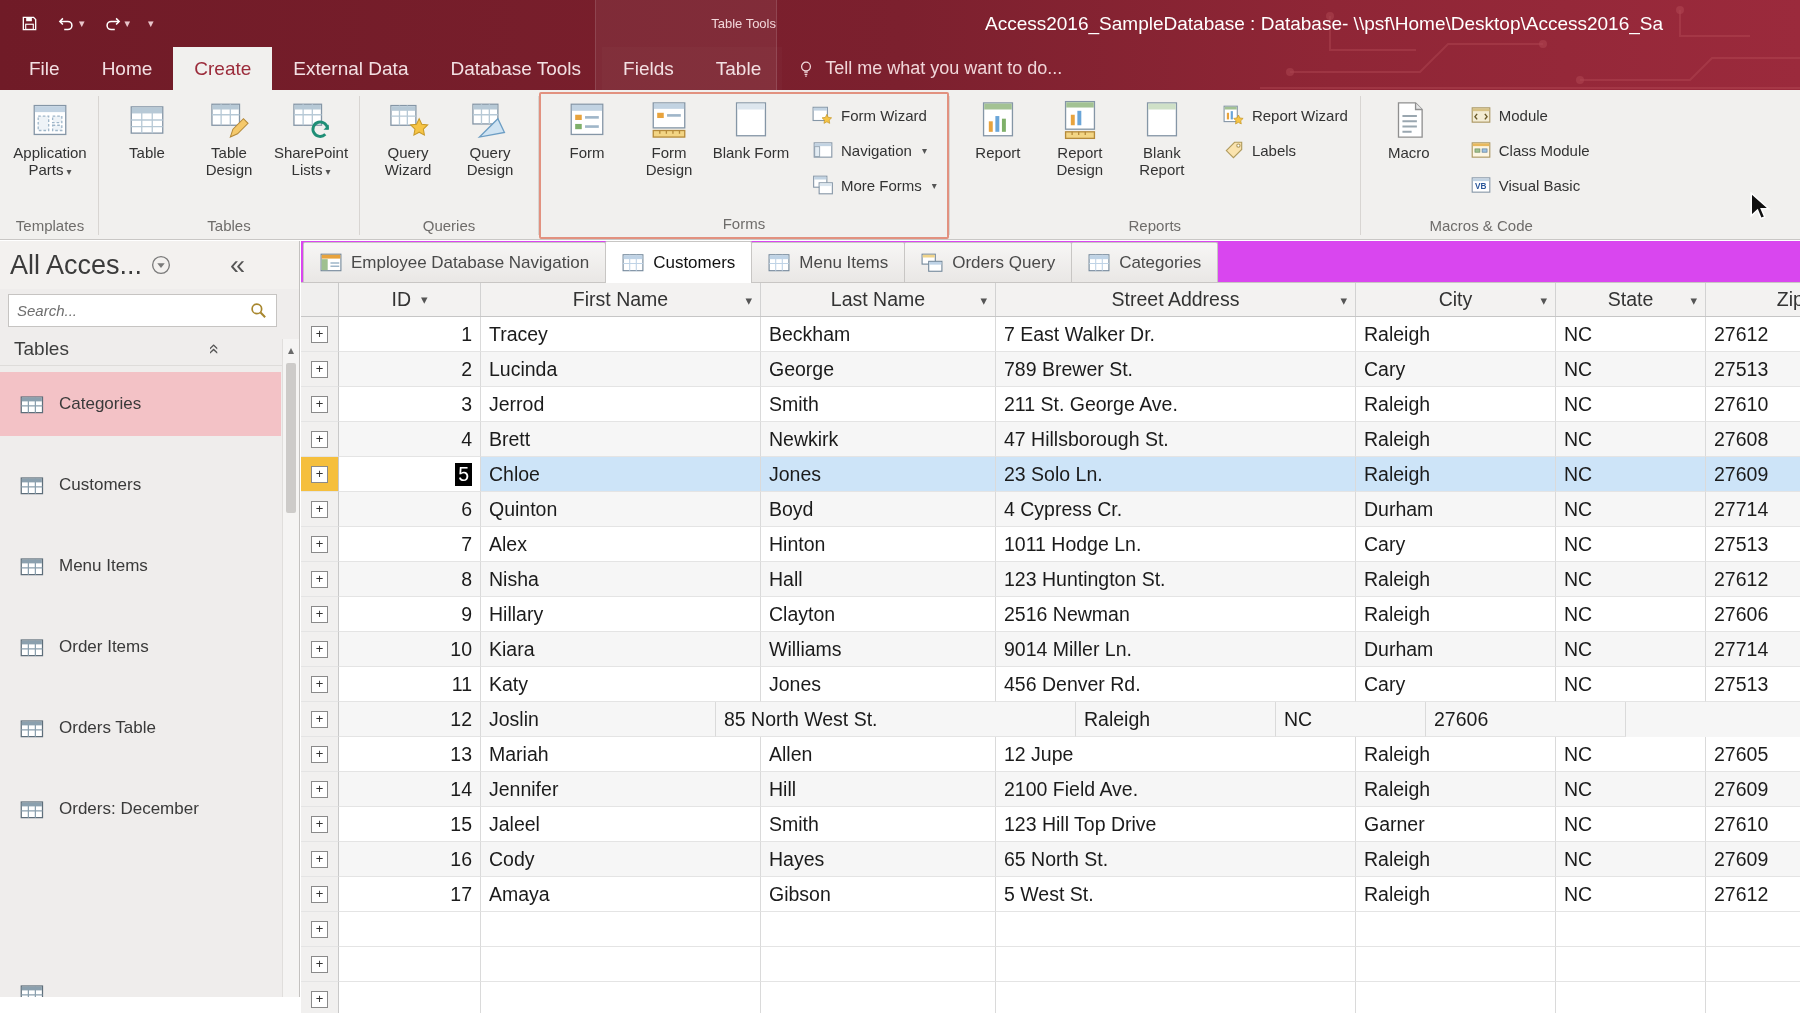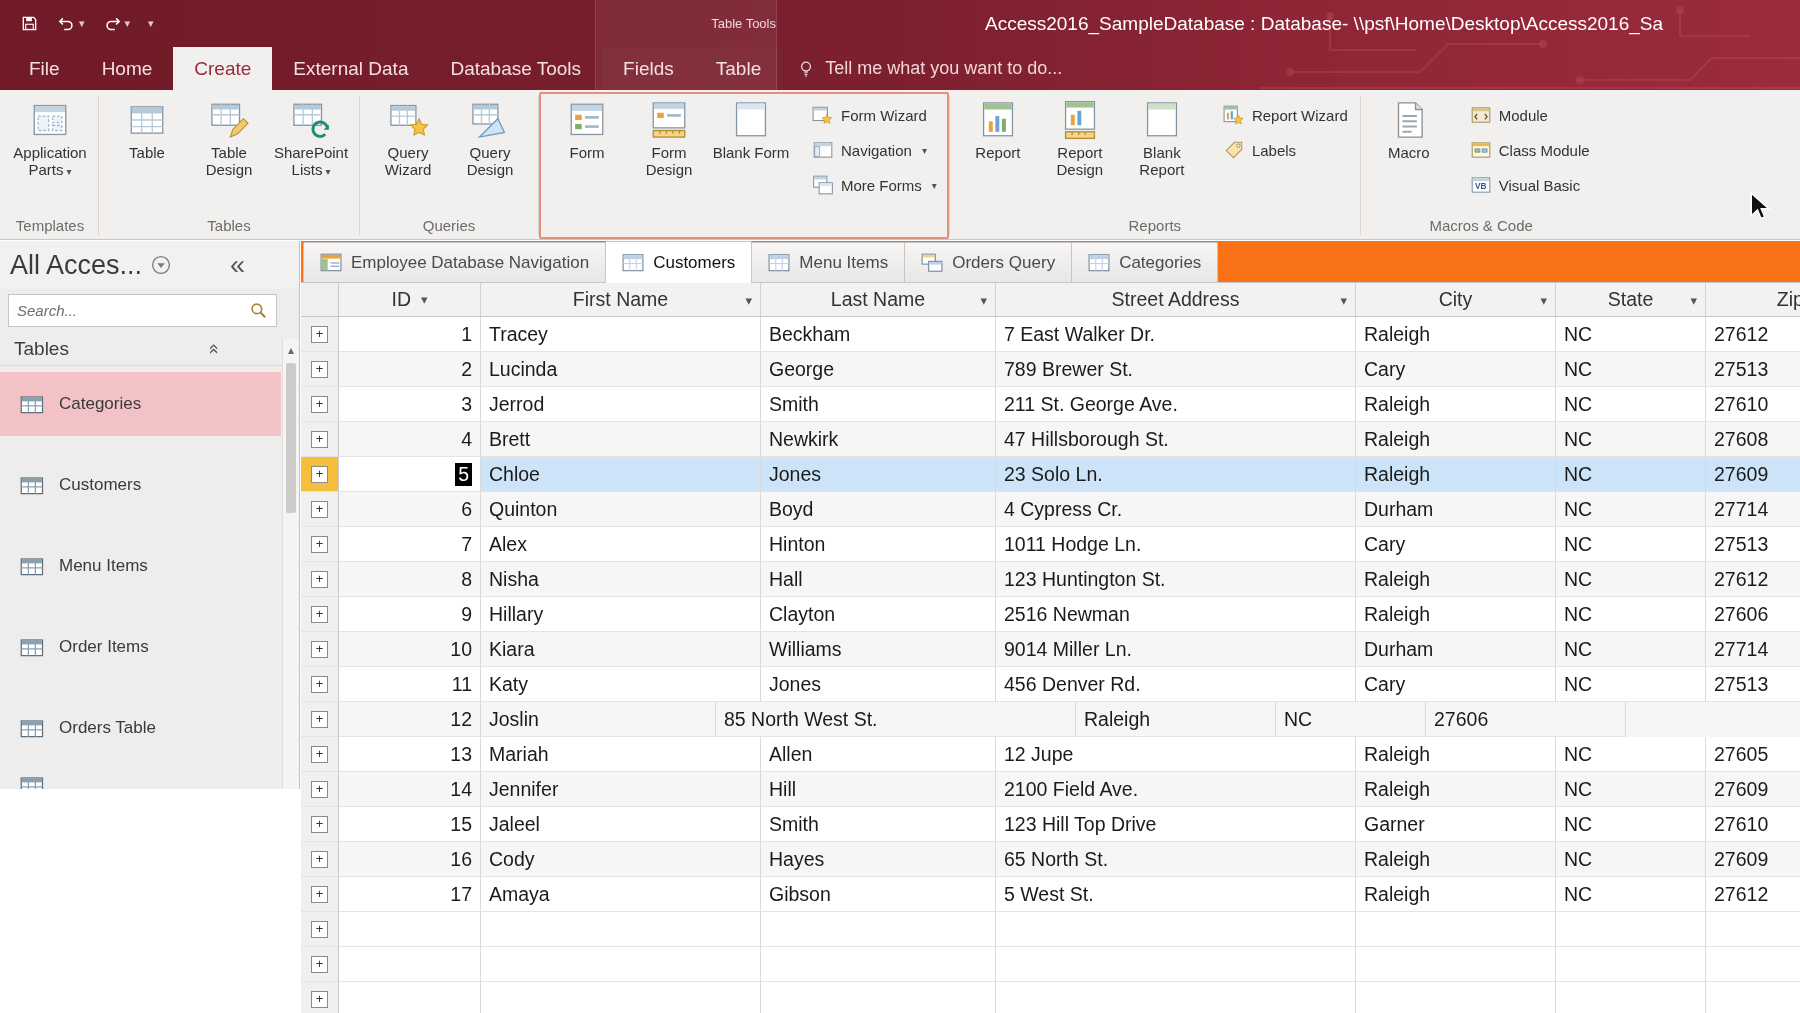--- a/index.html
+++ b/index.html
@@ -40,21 +40,21 @@
   .gsep{width:1px;background:#d8d5d2;margin:4px 0;flex:none;}
   .bigbtn{width:80px;display:flex;flex-direction:column;align-items:center;padding-top:5px;}
   .bicon svg{width:42px;height:42px;}
   .blabel{margin-top:4px;font-size:15px;line-height:1.12;text-align:center;color:#333;}
   .caret{font-size:10px;color:#555;margin-left:3px;}
   .smalls{display:flex;flex-direction:column;gap:9px;padding:8px 4px 0 6px;}
   .smallbtn{display:flex;align-items:center;gap:7px;font-size:15px;color:#333;white-space:nowrap;height:26px;margin-left:13px;}
   .smallbtn svg{width:22px;height:22px;flex:none;}
 
   
-  .nav{position:absolute;left:0;top:241px;width:300px;height:548px;background:#efedec;
+  .nav{position:absolute;left:0;top:241px;width:300px;height:756px;background:#efedec;
     border-right:1px solid #c3c1bf;overflow:hidden;}
   .nav-header{height:48px;display:flex;align-items:center;padding:0 10px;background:#f3f1ef;}
   .nav-title{font-size:27px;color:#3b3b3b;white-space:nowrap;}
   .nav-menu-btn{margin-left:8px;display:flex;}
   .nav-menu-btn svg{width:22px;height:22px;}
   .nav-collapse{margin-left:auto;margin-right:44px;font-size:27px;color:#555;line-height:1;}
   .search-row{display:flex;margin:5px 22px 5px 8px;}
   .search-box{flex:1;height:33px;border:1px solid #c6c4c2;background:#fff;
     display:flex;align-items:center;padding:0 8px;}
   .search-input{flex:1;border:none;outline:none;background:transparent;font-size:15px;
@@ -72,21 +72,21 @@
   .navitem.sel{background:#f3c2c6;}
   .navitem.partial{position:absolute;left:0;bottom:-16px;height:40px;margin:0;}
   .navscroll{position:absolute;right:0;top:98px;bottom:0;width:17px;background:#f5f4f3;
     border-left:1px solid #e0dedc;}
   .sarrow{height:22px;text-align:center;font-size:12px;color:#6a6a6a;line-height:22px;}
   .sthumb{margin:2px 3px;height:150px;background:#cdcbc9;border-radius:2px;}
 
   
   .content{position:absolute;left:301px;top:241px;right:0;bottom:0;background:#fff;
     display:flex;flex-direction:column;overflow:hidden;}
-  .doctabs{height:42px;background:#f97316;display:flex;align-items:flex-end;
+  .doctabs{height:42px;background:#d946ef;display:flex;align-items:flex-end;
     border-bottom:1px solid #c8c6c4;padding-left:2px;flex:none;}
   .dtab{height:40px;display:flex;align-items:center;gap:9px;padding:0 16px;font-size:17px;
     color:#4a4a4a;background:linear-gradient(#f7f6f5,#e9e7e5);
     border:1px solid #c8c6c4;border-bottom:none;margin-right:-1px;border-radius:2px 2px 0 0;white-space:nowrap;}
   .dtab svg{width:22px;height:22px;flex:none;}
   .dtab.active{background:#fff;color:#111;height:42px;margin-bottom:-1px;position:relative;z-index:2;}
   .sheet{flex:1;position:relative;overflow:hidden;font-size:19.5px;color:#1b1b1b;}
   .shead,.srow{display:flex;width:1610px;}
   .shead{height:34px;background:#f3f2f1;border-bottom:1px solid #c6c6c6;}
   .hcell{position:relative;display:flex;align-items:center;justify-content:center;
@@ -334,20 +334,21 @@
                 <rect x="1.5" y="2" width="12" height="10" fill="#fff" stroke="#8596a6"></rect>
                 <rect x="2" y="2.5" width="11" height="2.5" fill="#c2d3e2"></rect>
                 <rect x="6.5" y="8" width="12" height="10" fill="#fff" stroke="#8596a6"></rect>
                 <rect x="7" y="8.5" width="11" height="2.5" fill="#dbe6ef"></rect>
               </svg>
               <span>More Forms</span>
               <span class="caret">▾</span>
             </div>
           </div>
         </div>
+        <div class="glabel">Forms</div>
       </div>
       <div class="gsep"></div>
       <div class="rgroup">
         <div class="rbody">
           <div class="bigbtn">
             <span class="bicon">
               <svg class="ic" viewBox="0 0 32 32">
                 <rect x="5" y="3" width="22" height="25" fill="#fff" stroke="#8596a6"></rect>
                 <rect x="5.5" y="3.5" width="21" height="4.5" fill="#a3c293"></rect>
                 <rect x="9" y="17" width="3" height="8" fill="#e8a33d"></rect>

